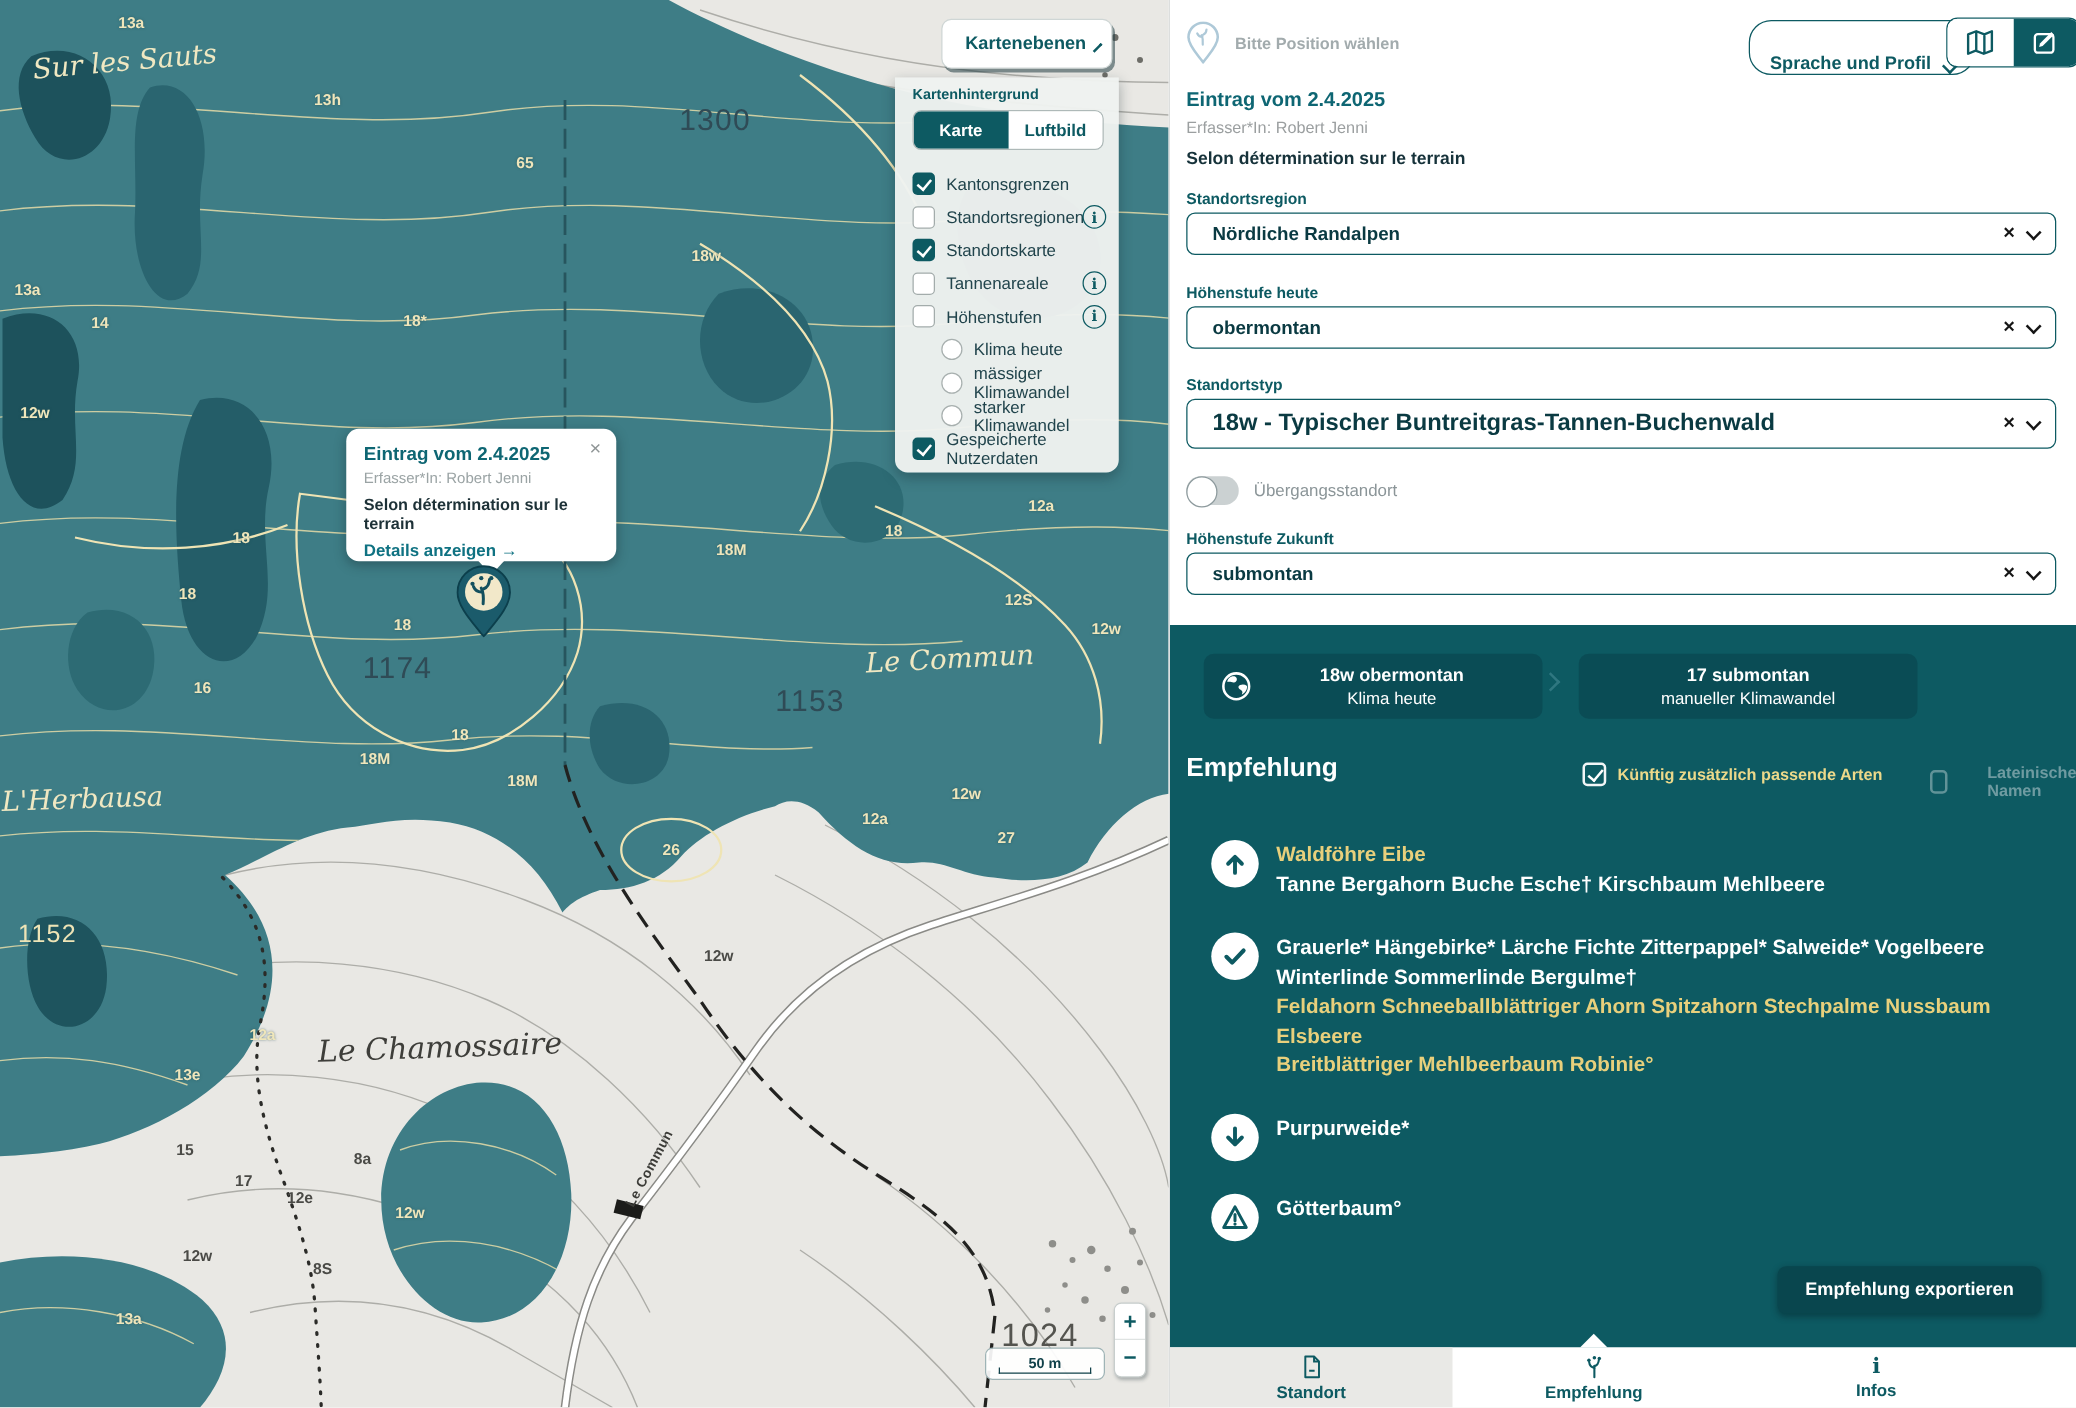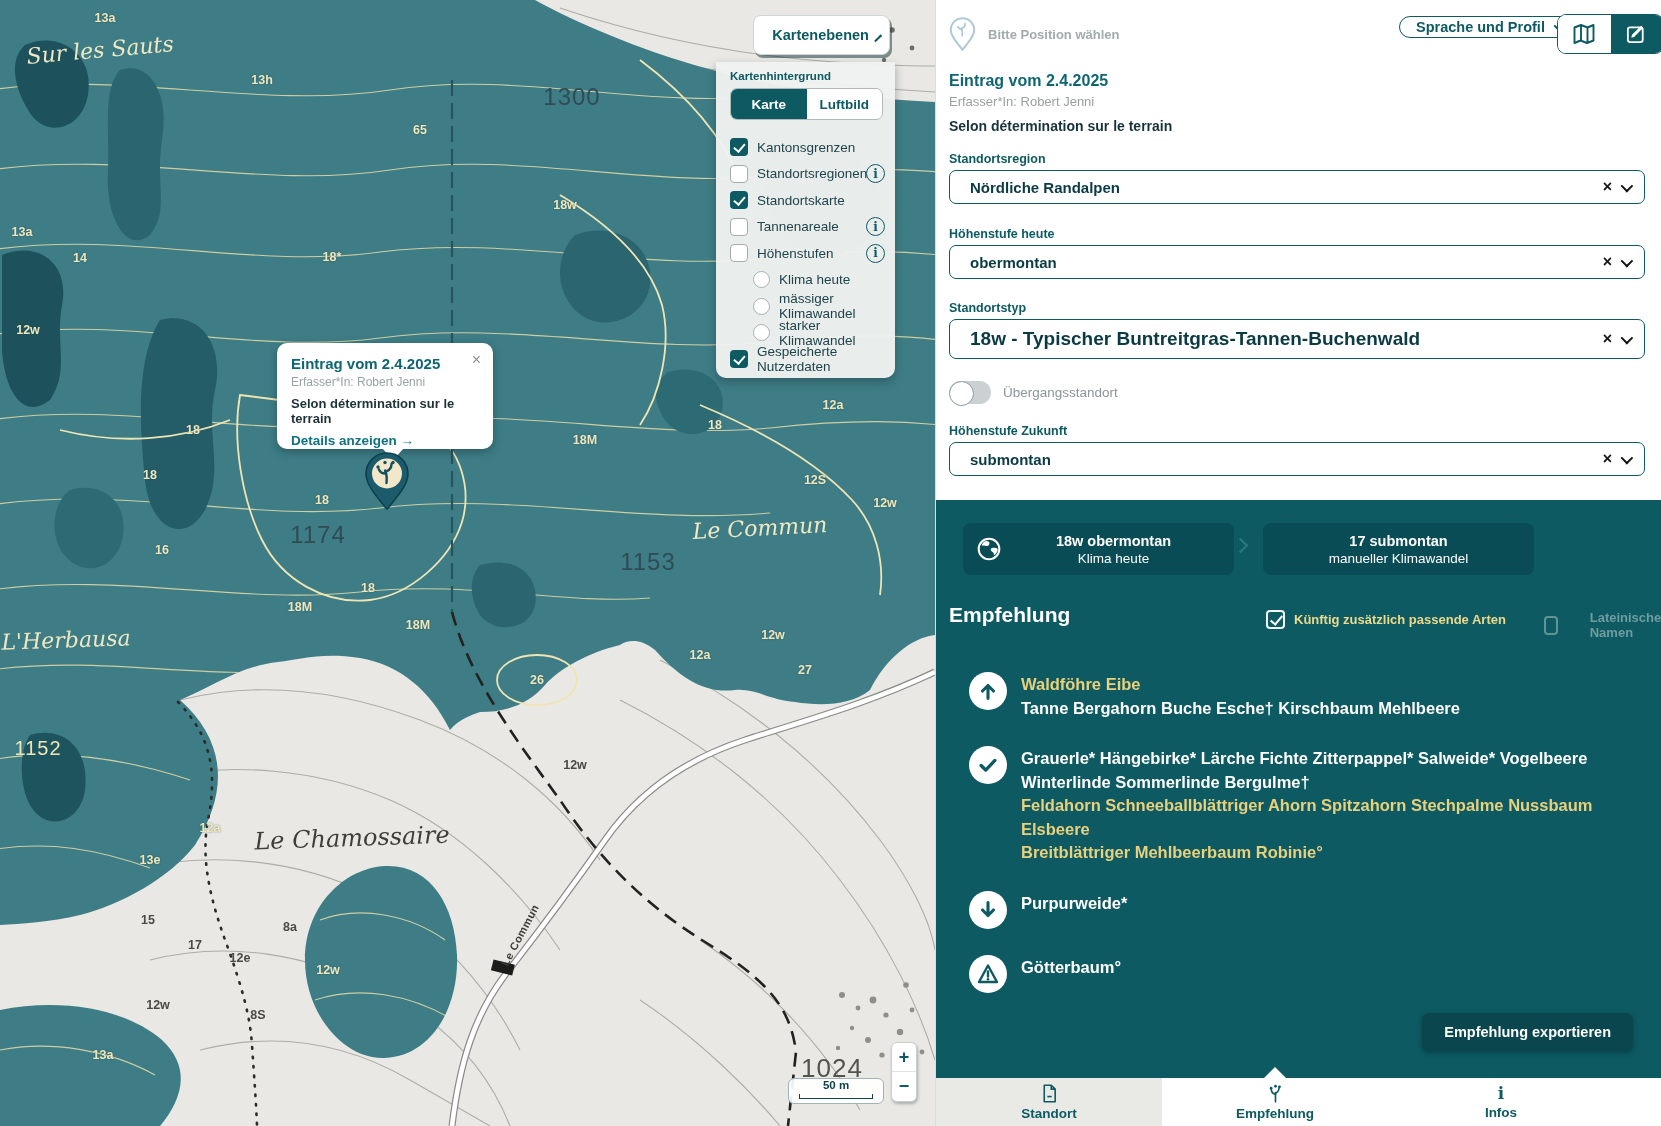--- a/index.html
+++ b/index.html
@@ -58,31 +58,31 @@
   .popup .lk { color:#0f7282; font-size:13.5px; font-weight:600; margin-top:7px; cursor:pointer; }
   .popup .x { position:absolute; right:12px; top:9px; color:#8f9596; font-size:16px; cursor:pointer; line-height:1; }
 
   .marker { position:absolute; left:365px; top:452px; width:44px; height:58px; cursor:pointer; }
 
   .zoomctl { position:absolute; left:891px; top:1042px; width:26px; background:#fff; border:1px solid #c8cecd; border-radius:6px;
     box-shadow:1px 2px 3px rgba(20,40,45,.3); overflow:hidden; }
   .zoomctl div { height:29px; display:flex; align-items:center; justify-content:center; color:#0d5a62; font-size:18px; font-weight:700; cursor:pointer; }
   .zoomctl div:first-child { border-bottom:1px solid #dfe3e2; }
   .scalebar { position:absolute; left:788px; top:1078px; width:96px; height:26px; background:rgba(255,255,255,.92);
-    border:1px solid #9fb4b6; border-radius:6px; display:flex; align-items:flex-start; justify-content:center;
+    border:1px solid #9fb4b6; border-radius:6px; display:flex; align-items:center; justify-content:center;
     color:#11414a; font-size:11.5px; font-weight:600; }
   .scalebar i { position:absolute; left:10px; right:10px; bottom:4px; height:5px; border-left:1.4px solid #11414a;
     border-right:1.4px solid #11414a; border-bottom:1.4px solid #11414a; }
 
   
   .panel { position:absolute; left:935px; top:0; width:726px; height:1126px; background:#fff; border-left:1px solid #dcdedd; }
   .phead { position:absolute; left:13px; right:16px; top:14px; height:40px; display:flex; align-items:center; }
   .phint { color:#a2abad; font-size:13px; font-weight:600; margin-left:12px; }
-  .profile-btn { position:absolute; left:450px; top:2px; height:22px; padding:0 16px; border:1.6px solid #0d5a62; border-radius:18px;
-    display:flex; align-items:center; gap:9px; color:#0d5a62; font-size:14.5px; font-weight:600; background:#fff; cursor:pointer; }
+  .profile-btn { position:absolute; left:450px; top:2px; height:44px; padding:0 16px; border:1.6px solid #0d5a62; border-radius:18px;
+    display:flex; align-items:flex-end; gap:9px; color:#0d5a62; font-size:14.5px; font-weight:600; background:#fff; cursor:pointer; }
   .viewseg { position:absolute; left:608px; top:0; width:107px; height:40px; border:1.6px solid #0d5a62; border-radius:9px;
     overflow:hidden; display:flex; }
   .viewseg > div { flex:1; display:flex; align-items:center; justify-content:center; cursor:pointer; }
   .viewseg .mapcell { background:#fff; }
   .viewseg .editcell { background:#0d5a62; }
 
   .entry { position:absolute; left:13px; top:72px; }
   .entry .t { color:#0e6673; font-size:16px; font-weight:700; }
   .entry .a { color:#9b9fa0; font-size:13px; margin-top:4px; }
   .entry .n { color:#16323a; font-size:14px; font-weight:600; margin-top:9px; }

